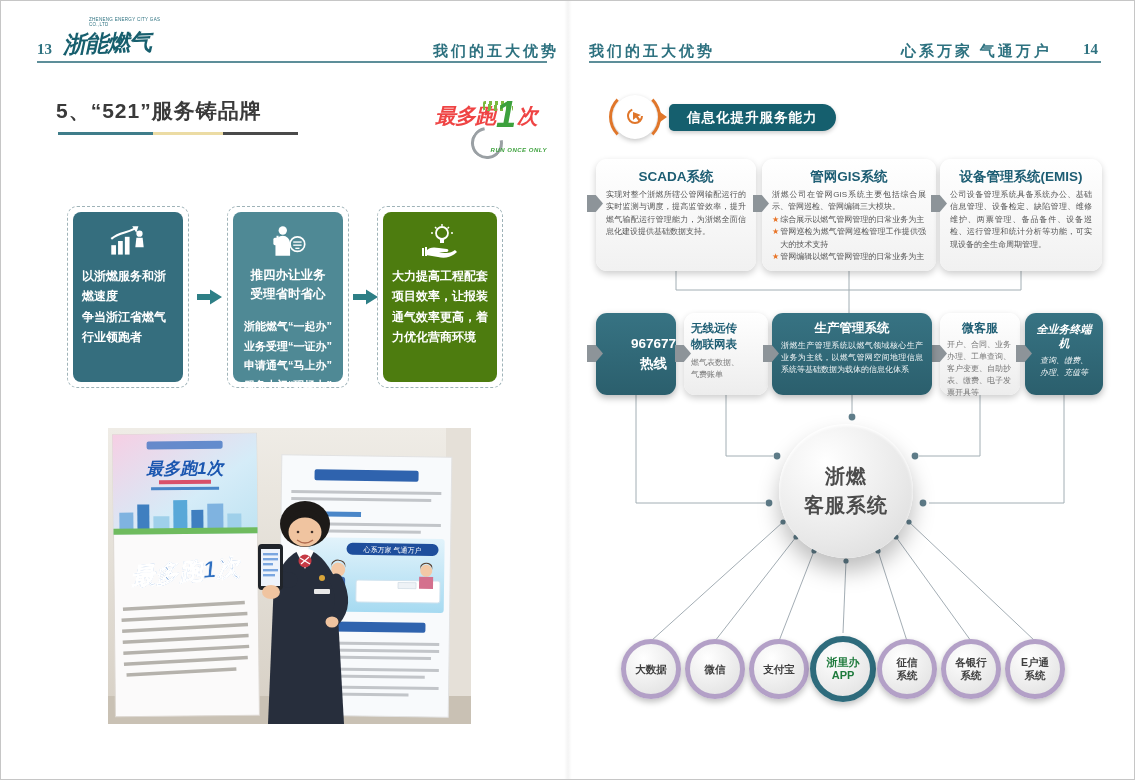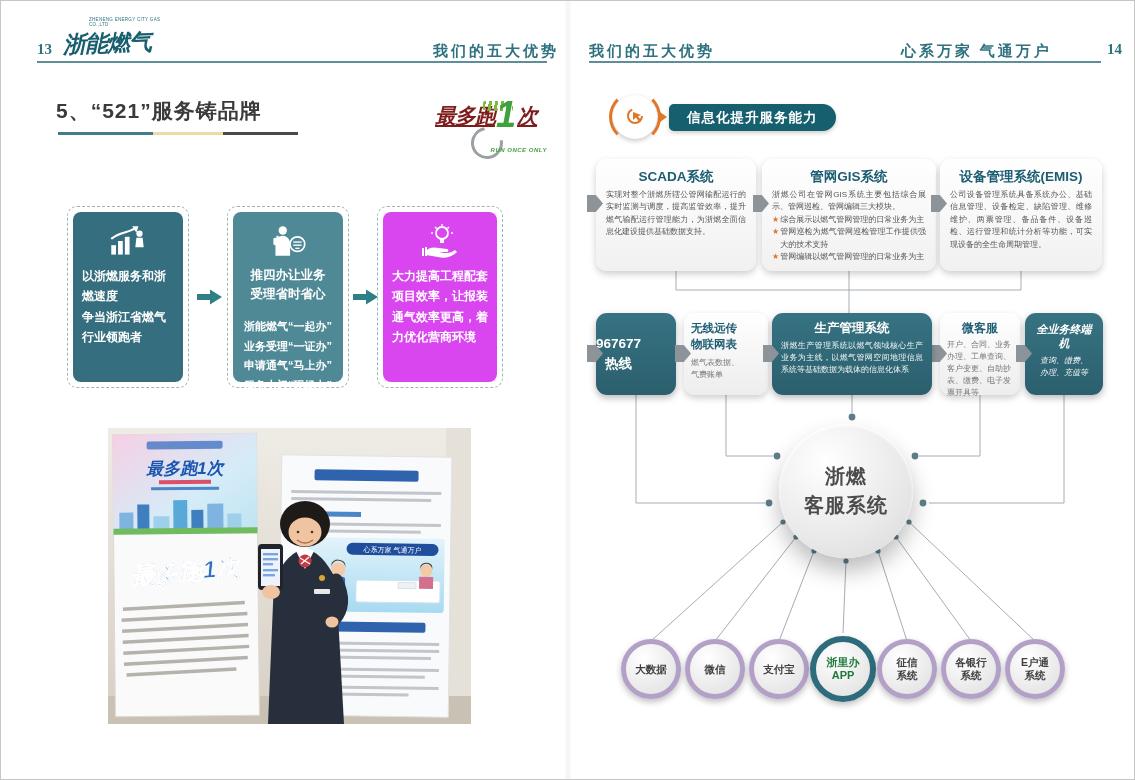--- a/index.html
+++ b/index.html
@@ -19,35 +19,35 @@
   .page-title{position:absolute;left:55px;top:96px;font-size:21px;font-weight:800;color:#3a3a3a;letter-spacing:1px;}
   .title-underline{position:absolute;left:57px;top:131px;display:flex;height:2.5px;}
   .title-underline span{display:block;height:2.5px;}
   .tu1{width:95px;background:#3f7d8a;}
   .tu2{width:70px;background:#ecdca4;}
   .tu3{width:75px;background:#4a4a4a;}
 
   
   .ro-logo{position:absolute;left:418px;top:100px;width:134px;height:54px;}
   .ro-row{display:flex;align-items:flex-end;justify-content:center;}
-  .ro-zh{font:italic 900 21px "Liberation Sans",sans-serif;color:#7f1d1d;letter-spacing:-1px;text-decoration:underline;}
+  .ro-zh{font:italic 900 21px "Liberation Sans",sans-serif;color:#ef4444;letter-spacing:-1px;}
   .ro-one{font:italic 900 36px "Liberation Sans",sans-serif;color:#3da13d;line-height:.8;margin:0 1px;position:relative;}
   .ro-arc{position:absolute;left:52px;top:26px;width:26px;height:26px;border:3px solid #9aa0a4;border-top-color:transparent;border-radius:50%;transform:rotate(35deg);}
   .ro-dashes{position:absolute;left:64px;top:0px;width:30px;height:10px;background:repeating-linear-gradient(100deg,#7cb93e 0 3px,transparent 3px 6px);border-radius:2px;}
   .ro-en{position:absolute;right:6px;bottom:2px;font:italic bold 6px "Liberation Sans",sans-serif;color:#3da13d;letter-spacing:.5px;}
 
   
   .dash-box{position:absolute;top:205px;height:182px;border:1.6px dashed #9fb3b8;border-radius:10px;padding:5px;box-sizing:border-box;}
   .fb1{left:66px;width:122px;}
   .fb2{left:226px;width:122px;}
   .fb3{left:376px;width:126px;}
   .fb-inner{width:100%;height:100%;border-radius:8px;color:#fff;display:flex;flex-direction:column;align-items:center;padding:12px 9px 8px;box-sizing:border-box;}
   .fb1 .fb-inner{background:#356e7e;}
   .fb2 .fb-inner{background:#4f8995;}
-  .fb3 .fb-inner{background:#d946ef;}
+  .fb3 .fb-inner{background:#4d7c0f;}
   .fb-icon{height:34px;margin-bottom:8px;flex:none;}
   .fb-text{font-size:12px;font-weight:700;line-height:1.7;width:100%;}
   .fb-title{font-size:12.5px;font-weight:800;line-height:1.55;text-align:center;}
   .fb-div{width:86px;height:1px;background:rgba(255,255,255,.85);margin:6px auto;}
   .fb-item{font-size:11px;font-weight:600;line-height:1.8;text-align:center;}
   .flow-arrow{position:absolute;top:288px;}
 
   
   .photo{position:absolute;left:107px;top:427px;width:363px;height:296px;box-shadow:0 0 0 1px #e4e1db inset;}
 
@@ -67,21 +67,21 @@
   .tbox .tag{top:36px;}
   .mbox .tag{top:32px;}
   .tbox h3{margin:9px 0 3px;text-align:center;color:#1d5d73;font-size:13.5px;font-weight:800;}
   .tbody{padding:0 10px;font-size:8px;color:#555;line-height:1.55;text-align:justify;}
   .bullet{display:flex;align-items:flex-start;}
   .star{color:#e87427;margin-right:1px;flex:none;}
 
   .mbox{top:312px;height:82px;}
   .m-solid{background:linear-gradient(180deg,#377383,#2b5f6d);color:#fff;box-shadow:0 3px 7px rgba(0,0,0,.28);}
   .m-light{background:linear-gradient(180deg,#ffffff,#ededed);box-shadow:0 3px 7px rgba(0,0,0,.20);}
-  .m1{left:595px;width:80px;display:flex;align-items:center;justify-content:flex-start;text-align:center;font-size:13.5px;font-weight:800;line-height:1.5;}
+  .m1{left:595px;width:80px;display:flex;align-items:center;justify-content:flex-end;text-align:center;font-size:13.5px;font-weight:800;line-height:1.5;}
   .m2{left:683px;width:84px;padding:8px 7px 0;}
   .m3{left:771px;width:160px;padding:7px 9px 0;}
   .m4{left:939px;width:80px;padding:7px 7px 0;}
   .m5{left:1024px;width:78px;padding:9px 7px 0;font-style:italic;}
   .m-title-light{color:#1d5d73;font-size:11.5px;font-weight:800;line-height:1.35;}
   .m-title-solid{color:#fff;font-size:12.5px;font-weight:800;text-align:center;line-height:1.3;}
   .m-body-light{font-size:8px;color:#777;line-height:1.5;margin-top:5px;}
   .m-body-solid{font-size:8px;color:#f2f6f7;line-height:1.5;margin-top:4px;text-align:justify;}
 
   
@@ -106,21 +106,21 @@
   <div class="hdr-num" style="left:36px;">13</div>
   <div class="logo">
     <div class="en">ZHENENG ENERGY CITY GAS CO.,LTD</div>
     <div class="cn">浙能燃气</div>
   </div>
   <div class="hdr-title" style="left:432px;">我们的五大优势</div>
   <div class="hdr-rule" style="left:36px;width:510px;"></div>
 
   <div class="hdr-title" style="left:588px;">我们的五大优势</div>
   <div class="hdr-title" style="left:900px;">心系万家  气通万户</div>
-  <div class="hdr-num" style="left:1082px;margin-left:24px;">14</div>
+  <div class="hdr-num" style="left:1082px;">14</div>
   <div class="hdr-rule" style="left:588px;width:512px;"></div>
 
   <div class="page-title">5、“521”服务铸品牌</div>
   <div class="title-underline">
     <span class="tu1"></span>
       <span class="tu2"></span>
       <span class="tu3"></span>
   </div>
 
   <div class="ro-logo">

